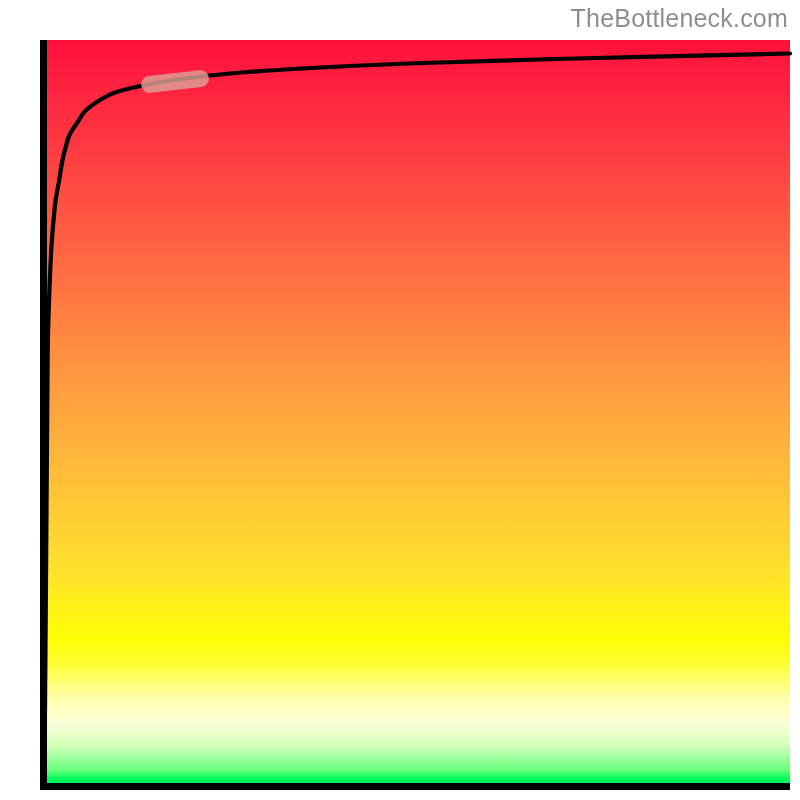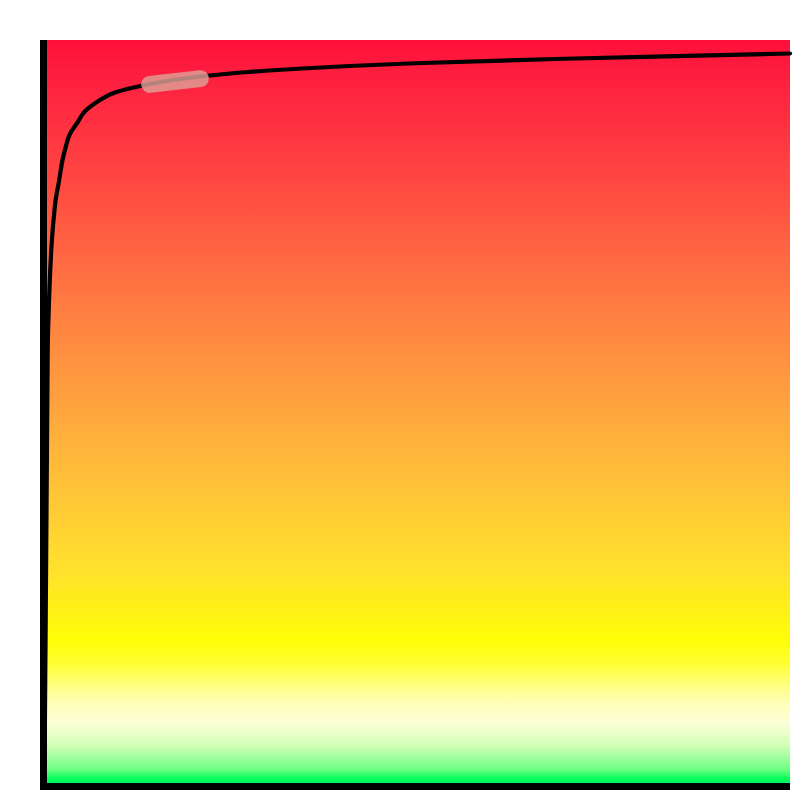--- a/index.html
+++ b/index.html
@@ -79,20 +79,21 @@
     background: rgba(221,160,150,0.82);
     border-radius: 999px;
     transform-origin: center center;
   }
 </style>
 </head>
 <body>
 
 <div class="stage">
 
+  <div class="watermark">TheBottleneck.com</div>
 
   <div class="plot">
 
     <div class="surface"></div>
 
     <svg class="curve-svg" viewBox="0 0 750 750" preserveAspectRatio="none">
       <path fill="none" stroke="#000" stroke-width="4.2" stroke-linecap="round" d="M 4.50 735.00 C 4.75 702.50, 5.50 606.25, 6.00 540.00 C 6.50 473.75, 7.13 380.00, 7.50 337.50 C 7.88 295.00, 7.63 306.25, 8.25 285.00 C 8.88 263.75, 10.13 230.00, 11.25 210.00 C 12.38 190.00, 13.75 176.25, 15.00 165.00 C 16.25 153.75, 17.50 150.00, 18.75 142.50 C 20.00 135.00, 21.25 126.25, 22.50 120.00 C 23.75 113.75, 25.00 109.38, 26.25 105.00 C 27.50 100.63, 28.13 97.50, 30.00 93.75 C 31.88 90.00, 35.00 86.25, 37.50 82.50 C 40.00 78.75, 41.25 75.00, 45.00 71.25 C 48.75 67.50, 55.00 63.13, 60.00 60.00 C 65.00 56.88, 67.50 55.00, 75.00 52.50 C 82.50 50.00, 95.00 47.13, 105.00 45.00 C 115.00 42.88, 121.25 41.63, 135.00 39.75 C 148.75 37.88, 166.25 35.63, 187.50 33.75 C 208.75 31.87, 231.25 30.25, 262.50 28.50 C 293.75 26.75, 331.25 24.87, 375.00 23.25 C 418.75 21.62, 462.50 20.37, 525.00 18.75 C 587.50 17.13, 712.50 14.38, 750.00 13.50"></path>
     </svg>
 
     <div class="highlight" style="width: 68.3785px; height: 17px; left: 100.811px; top: 33.125px; transform: rotate(-6.41879deg);"></div>

